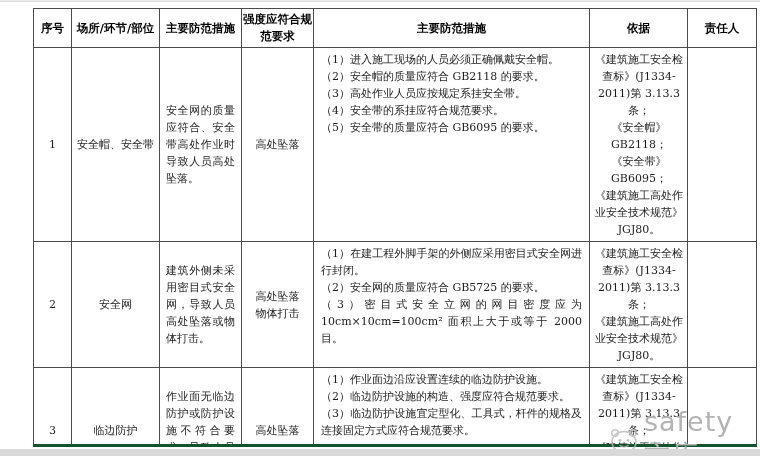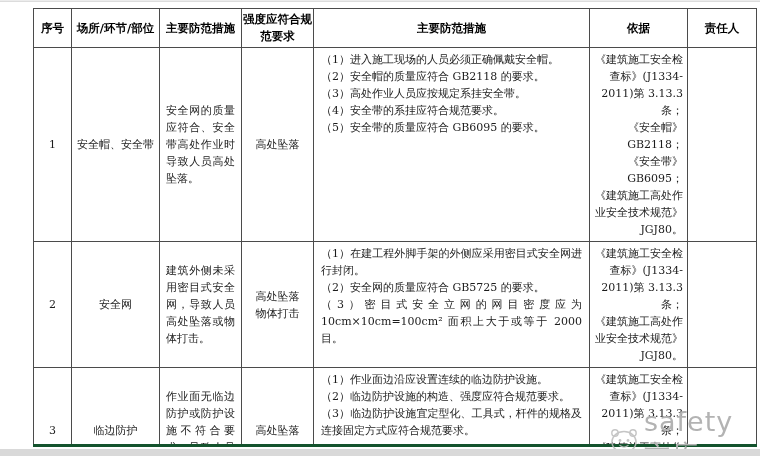--- a/index.html
+++ b/index.html
@@ -21,21 +21,21 @@
   th, td { border: 1px solid #4b4b4b; font-size: 11px; line-height: 17px; }
 
   th {
     font-size: 11.5px; font-weight: bold; text-align: center;
     vertical-align: middle; padding: 2px 1px; color: #000;
   }
 
   td.c-center { text-align: center; vertical-align: middle; padding: 2px 2px; }
   td.c-hazard { text-align: justify; vertical-align: middle; padding: 3px 6px; }
   td.c-measures { text-align: justify; vertical-align: top; padding: 3px 7px 3px 7px; white-space: pre-line; }
-  td.c-basis { text-align: right; vertical-align: top; padding: 3px 4px 3px 5px; white-space: pre-line; }
+  td.c-basis { text-align: center; vertical-align: top; padding: 3px 4px 3px 5px; white-space: pre-line; }
   td.c-resp { vertical-align: middle; }
 
   tr.h-row { height: 32px; }
   tr.r1 { height: 138px; }
   tr.r2 { height: 104px; }
   tr.r3 { height: 95px; }
 
   .watermark {
     position: absolute; left: 606px; top: 406px;
     display: flex; align-items: center; gap: 2px;

